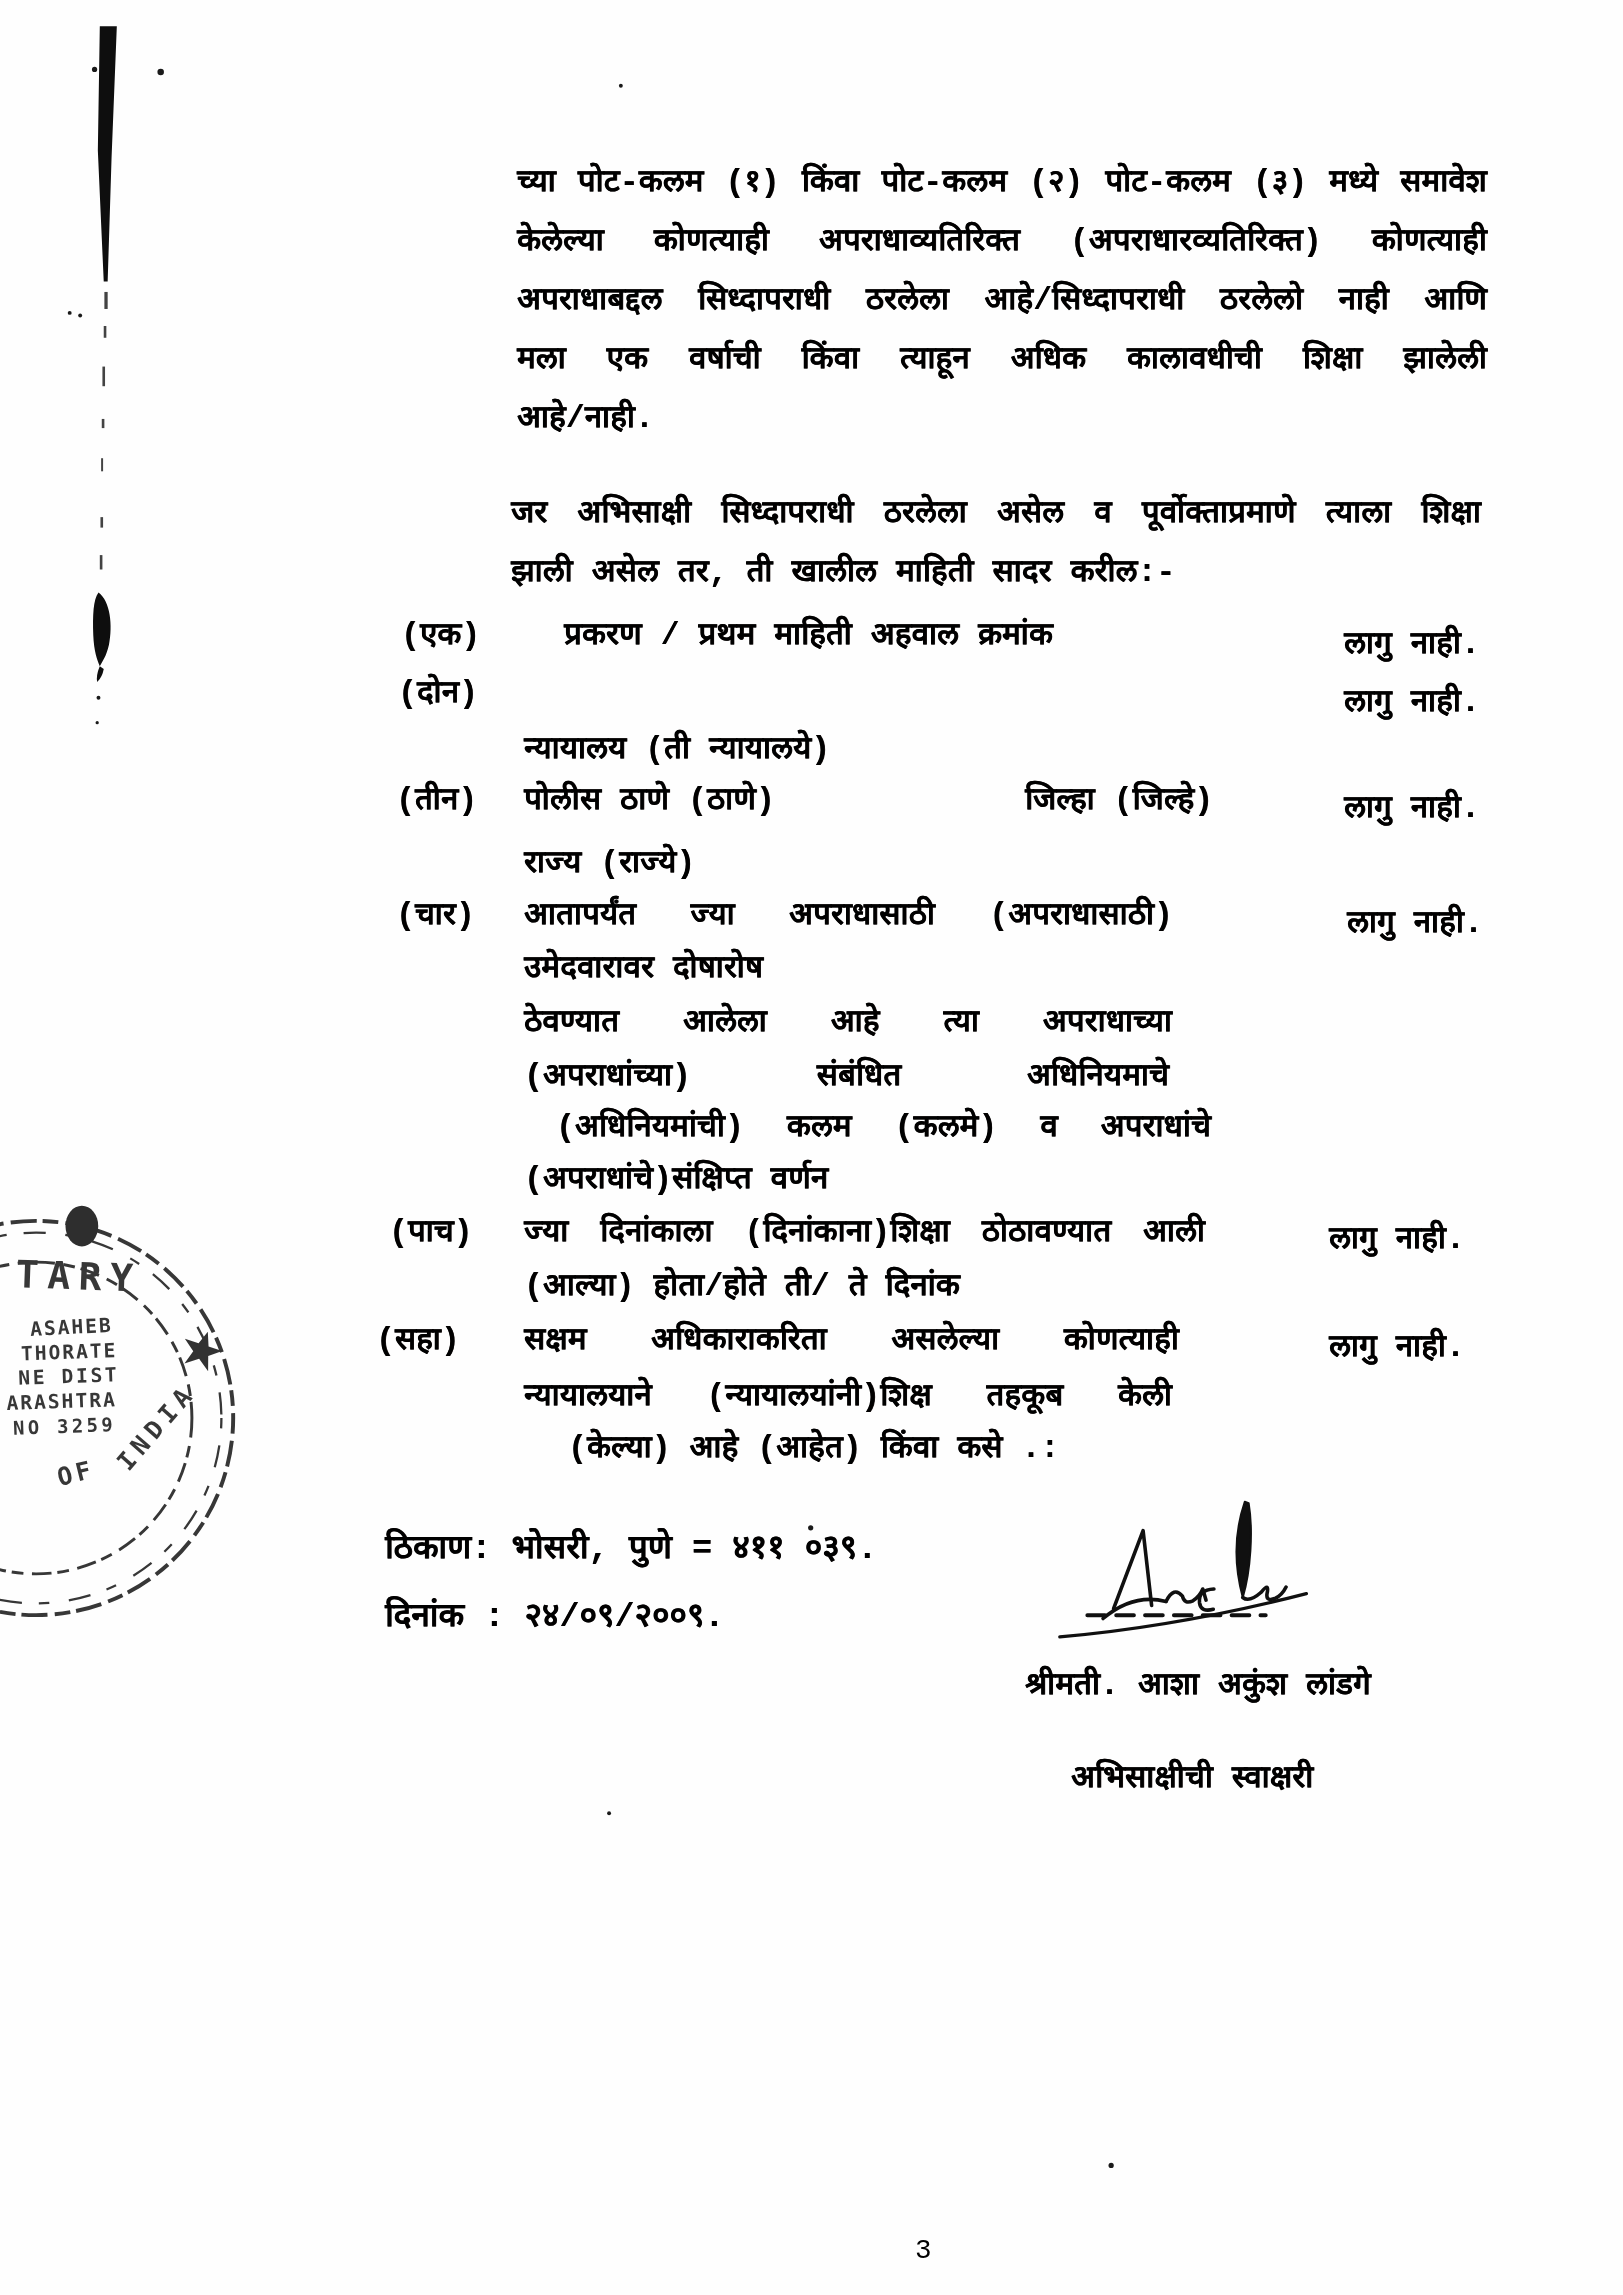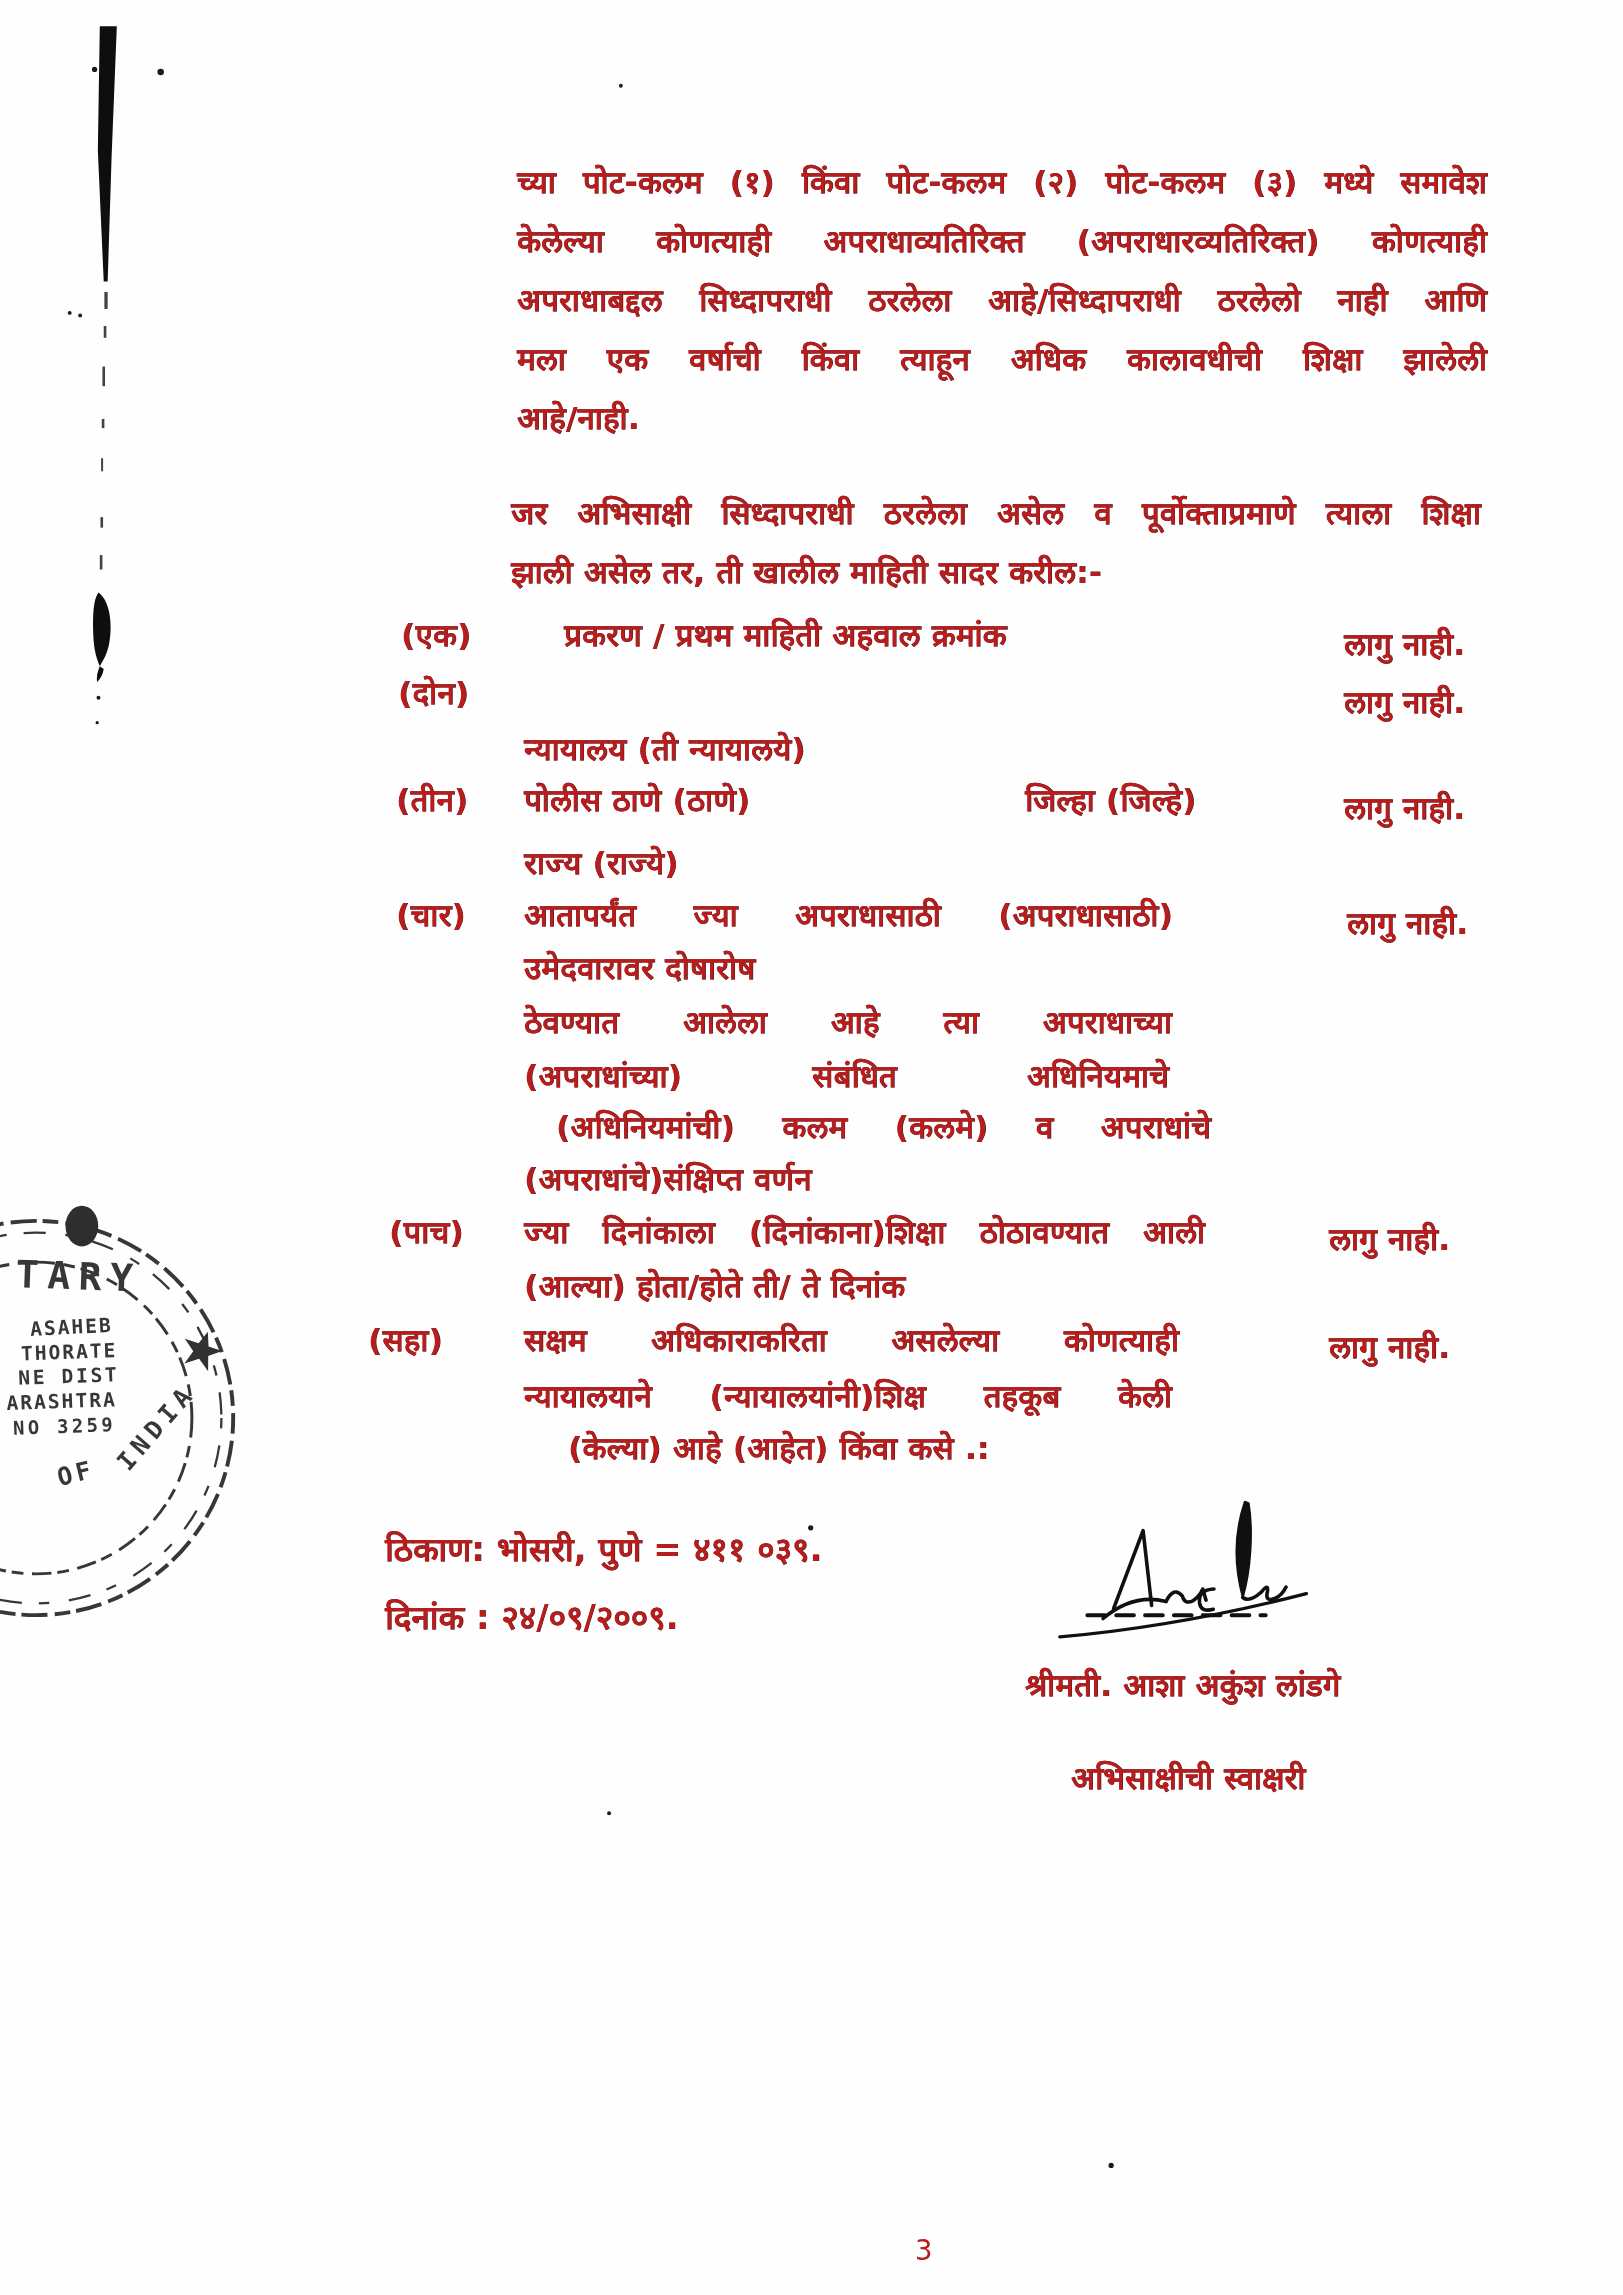--- a/index.html
+++ b/index.html
@@ -10,23 +10,24 @@
     overflow:hidden;
     font-family:"DejaVu Sans","Liberation Sans",sans-serif;
     color:#101010;
   }
   .ln{
     position:absolute;
     font-size:31px;
     font-weight:700;
     line-height:43px;
     white-space:pre;
-    color:#b91c1c;
+    color:#000000;
     text-shadow:0.4px 0.4px 0 #2a2222;
     letter-spacing:0.3px;
+    font-family:Liberation Mono, monospace;
   }
   .j{ 
     white-space:normal;
     text-align:justify;
     text-align-last:justify;
   }
   .marker{font-size:31px;}
   .val{font-size:31px;}
   .footerln{font-size:33px;}
   .pageno{font-size:27.5px;font-weight:400;text-shadow:none;}
@@ -72,21 +73,21 @@
   <div class="ln j" style="left:524px;top:1055px;width:645px;">(अपराधांच्या) संबंधित अधिनियमाचे</div>
   <div class="ln j" style="left:524px;top:1106px;width:655px;margin-left:32px;">(अधिनियमांची) कलम (कलमे) व अपराधांचे</div>
   <div class="ln" style="left:524px;top:1158px;">(अपराधांचे)संक्षिप्त वर्णन</div>
   <div class="ln val" style="left:1347px;top:902px;">लागु नाही.</div>
 
   <div class="ln marker" style="left:389px;top:1211px;">(पाच)</div>
   <div class="ln j" style="left:524px;top:1211px;width:681px;">ज्या दिनांकाला (दिनांकाना)शिक्षा ठोठावण्यात आली</div>
   <div class="ln" style="left:524px;top:1265px;">(आल्या) होता/होते ती/ ते दिनांक</div>
   <div class="ln val" style="left:1329px;top:1218px;">लागु नाही.</div>
 
-  <div class="ln marker" style="left:368px;top:1319px;">(सहा)</div>
+  <div class="ln marker" style="left:376px;top:1319px;">(सहा)</div>
   <div class="ln j" style="left:524px;top:1319px;width:655px;">सक्षम अधिकाराकरिता असलेल्या कोणत्याही</div>
   <div class="ln j" style="left:524px;top:1375px;width:648px;">न्यायालयाने (न्यायालयांनी)शिक्ष तहकूब केली</div>
   <div class="ln" style="left:524px;top:1427px;margin-left:44px;">(केल्या) आहे (आहेत) किंवा कसे .:</div>
   <div class="ln val" style="left:1329px;top:1326px;">लागु नाही.</div>
 
   <div class="ln footerln" style="left:385px;top:1528px;">ठिकाण: भोसरी, पुणे = ४११ ०३९.</div>
   <div class="ln footerln" style="left:385px;top:1596px;">दिनांक : २४/०९/२००९.</div>
 
   <svg style="left:1048px;top:1486px;" width="282" height="164" viewBox="0 0 430 250">
     <g fill="none" stroke="#101010" stroke-width="5.5" stroke-linecap="round" stroke-linejoin="round">

